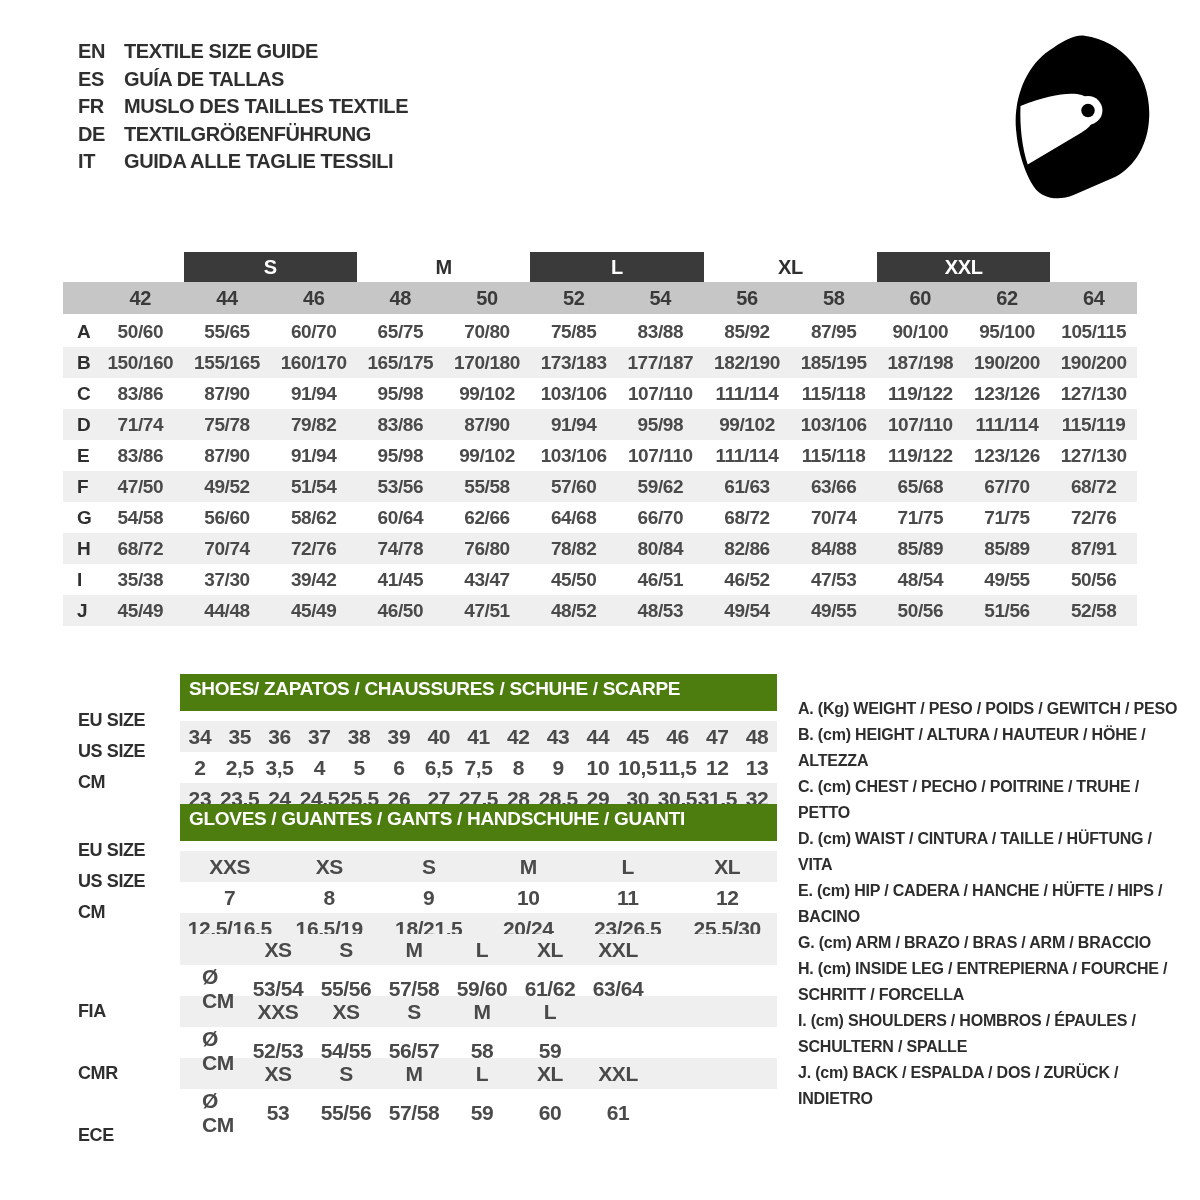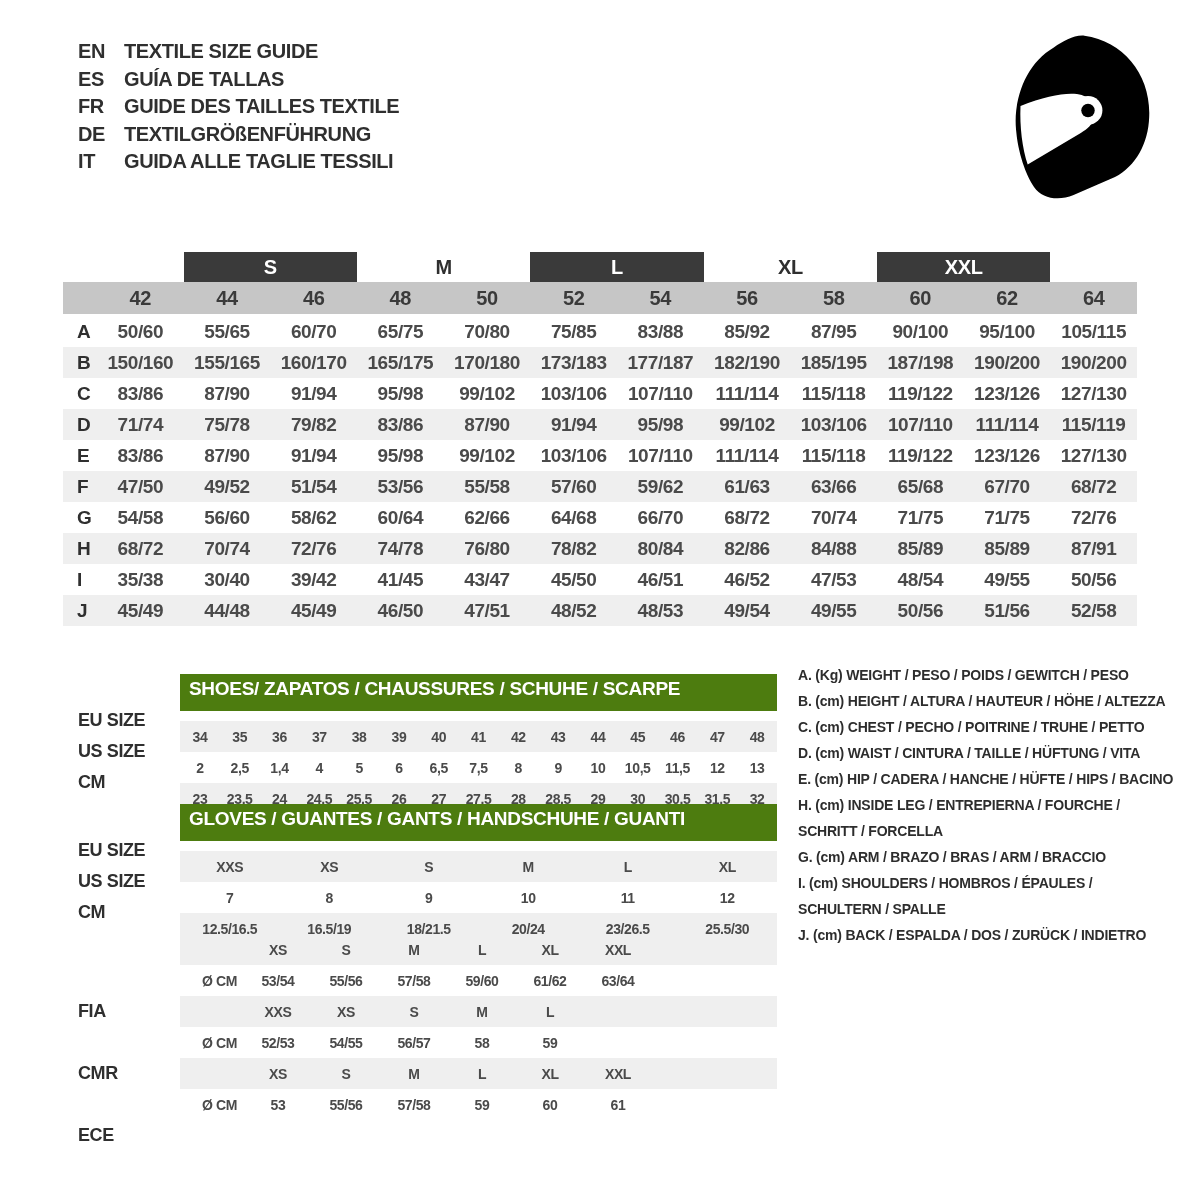--- a/index.html
+++ b/index.html
@@ -22,47 +22,47 @@
   .data-row.striped{background:#efefef;}
   .row-letter{text-align:left;padding-left:14px;color:#2f2f2f;}
   
   .subtable{position:absolute;left:78px;display:flex;}
   .sub-labels{width:102px;font-size:18px;color:#2f2f2f;}
   .sub-labels .slab{height:31px;display:flex;align-items:center;}
   .sub-labels .spacer{height:31px;}
   .sub-body{width:597px;}
   .title-bar{box-sizing:border-box;background:#4d7c0f;color:#fff;height:37px;line-height:29px;
              font-size:19px;padding-left:9px;margin-bottom:10px;letter-spacing:-0.3px;}
-  .sub-row{display:grid;height:31px;align-items:center;text-align:center;font-size:14px;}
+  .sub-row{display:grid;height:31px;align-items:center;text-align:center;font-size:21px;}
   .sub-row.striped{background:#efefef;}
   .shoes .sub-row{grid-template-columns:repeat(15,1fr);}
   .gloves .sub-row{grid-template-columns:repeat(6,1fr);}
   .helmet .sub-row{grid-template-columns:64px repeat(6,68px) 1fr;}
   .unit-cell{text-align:left;padding-left:6px;margin-left:16px;}
   
-  .legend{position:absolute;left:798px;top:662px;width:385px;font-size:14px;line-height:26px;
+  .legend{position:absolute;left:798px;top:696px;width:385px;font-size:16px;line-height:26px;
           color:#2d2d2d;letter-spacing:-0.2px;}
 </style>
 </head>
 <body>
 
 <div class="sheet">
 
   <div class="lang-header" id="lang-header">
       <div class="lang-row">
         <span class="lang-code">EN</span>
         <span class="lang-label">TEXTILE SIZE GUIDE</span>
       </div>
       <div class="lang-row">
         <span class="lang-code">ES</span>
         <span class="lang-label">GUÍA DE TALLAS</span>
       </div>
       <div class="lang-row">
         <span class="lang-code">FR</span>
-        <span class="lang-label">GUIDE DES TAILLES TEXTILE</span>
+        <span class="lang-label">MUSLO DES TAILLES TEXTILE</span>
       </div>
       <div class="lang-row">
         <span class="lang-code">DE</span>
         <span class="lang-label">TEXTILGRÖßENFÜHRUNG</span>
       </div>
       <div class="lang-row">
         <span class="lang-code">IT</span>
         <span class="lang-label">GUIDA ALLE TAGLIE TESSILI</span>
       </div>
     </div>
@@ -216,21 +216,21 @@
         <div>80/84</div>
         <div>82/86</div>
         <div>84/88</div>
         <div>85/89</div>
         <div>85/89</div>
         <div>87/91</div>
       </div>
       <div class="grid-row data-row">
         <div class="row-letter">I</div>
         <div>35/38</div>
-        <div>30/40</div>
+        <div>37/30</div>
         <div>39/42</div>
         <div>41/45</div>
         <div>43/47</div>
         <div>45/50</div>
         <div>46/51</div>
         <div>46/52</div>
         <div>47/53</div>
         <div>48/54</div>
         <div>49/55</div>
         <div>50/56</div>
@@ -275,21 +275,21 @@
             <div>43</div>
             <div>44</div>
             <div>45</div>
             <div>46</div>
             <div>47</div>
             <div>48</div>
           </div>
           <div class="sub-row">
             <div>2</div>
             <div>2,5</div>
-            <div>1,4</div>
+            <div>3,5</div>
             <div>4</div>
             <div>5</div>
             <div>6</div>
             <div>6,5</div>
             <div>7,5</div>
             <div>8</div>
             <div>9</div>
             <div>10</div>
             <div>10,5</div>
             <div>11,5</div>
@@ -441,27 +441,27 @@
       <div class="legend-entry">
         <div class="legend-line">C. (cm) CHEST / PECHO / POITRINE / TRUHE / PETTO</div>
       </div>
       <div class="legend-entry">
         <div class="legend-line">D. (cm) WAIST / CINTURA / TAILLE / HÜFTUNG / VITA</div>
       </div>
       <div class="legend-entry">
         <div class="legend-line">E. (cm) HIP / CADERA / HANCHE / HÜFTE / HIPS /  BACINO</div>
       </div>
       <div class="legend-entry">
+        <div class="legend-line">G. (cm) ARM  / BRAZO / BRAS / ARM / BRACCIO</div>
+      </div>
+      <div class="legend-entry">
         <div class="legend-line">H. (cm) INSIDE LEG / ENTREPIERNA / FOURCHE /</div>
         <div class="legend-line">SCHRITT / FORCELLA</div>
       </div>
       <div class="legend-entry">
-        <div class="legend-line">G. (cm) ARM  / BRAZO / BRAS / ARM / BRACCIO</div>
-      </div>
-      <div class="legend-entry">
         <div class="legend-line">I.  (cm) SHOULDERS / HOMBROS / ÉPAULES /</div>
         <div class="legend-line">SCHULTERN / SPALLE</div>
       </div>
       <div class="legend-entry">
         <div class="legend-line">J. (cm) BACK / ESPALDA / DOS / ZURÜCK / INDIETRO</div>
       </div>
     </div>
 
 </div>
 

